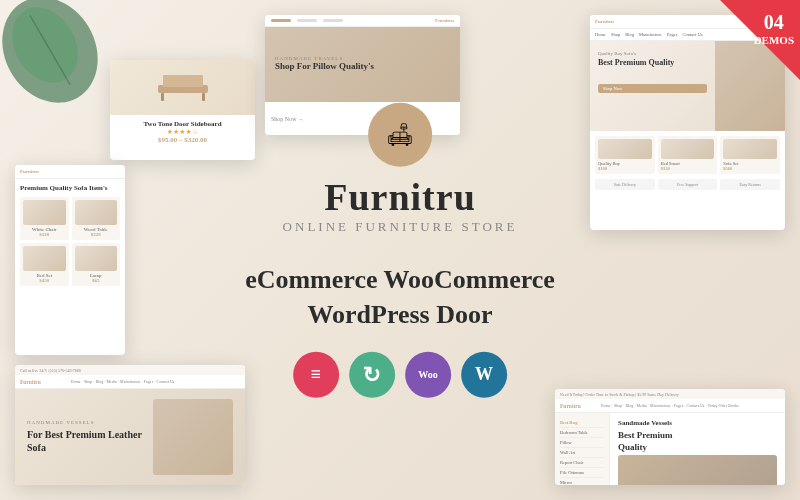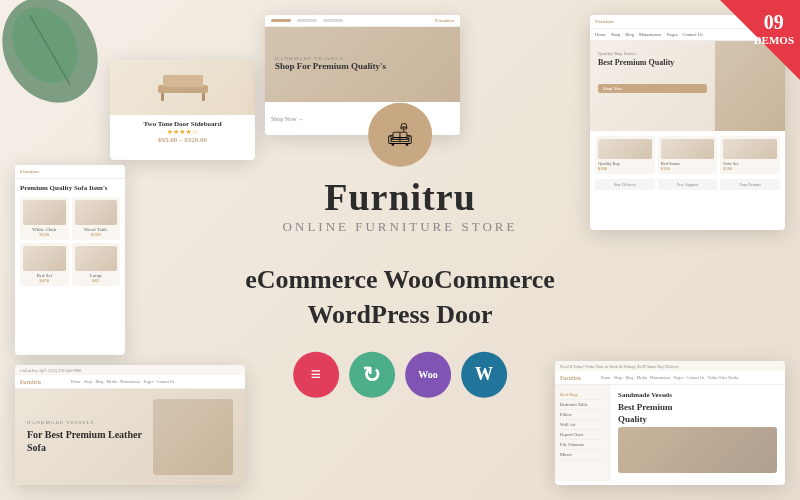--- a/index.html
+++ b/index.html
@@ -449,21 +449,21 @@
       height: 76px;
       background: linear-gradient(135deg, #d4c4b0, #c8b49a);
       border-radius: 3px;
     }
 
     
     .panel-bottom-right {
       bottom: 15px;
       right: 15px;
       width: 230px;
-      height: 124px;
+      height: 96px;
     }
     .pbr-topbar {
       height: 10px;
       background: #f9f5f0;
       display: flex;
       align-items: center;
       padding: 0 5px;
       font-size: 4px;
       color: #888;
     }
@@ -525,21 +525,21 @@
       font-size: 22px;
     }
   </style>
 </head>
 <body>
 
 <div class="bg"></div>
 
 <div class="badge-demos"></div>
 <div class="badge-demos-text">
-  <span class="badge-demos-num">09</span>
+  <span class="badge-demos-num">04</span>
   <span>DEMOS</span>
 </div>
 
 <div class="leaf-decoration">
   <svg viewBox="0 0 120 120" xmlns="http://www.w3.org/2000/svg">
     <ellipse cx="60" cy="60" rx="45" ry="55" fill="#4a7c59" transform="rotate(-30 60 60)" opacity="0.7"></ellipse>
     <ellipse cx="55" cy="55" rx="30" ry="40" fill="#5a9c6e" transform="rotate(-30 55 55)" opacity="0.6"></ellipse>
     <line x1="60" y1="100" x2="60" y2="20" stroke="#3a6c49" stroke-width="1.5" opacity="0.5" transform="rotate(-30 60 60)"></line>
   </svg>
 </div>
@@ -563,21 +563,21 @@
 <div class="panel panel-top-center">
   <div class="hero-nav-sm">
     <div class="nav-dot active"></div>
     <div class="nav-dot"></div>
     <div class="nav-dot"></div>
     <div style="flex:1"></div>
     <div style="font-size:5px;color:#c8a882;font-weight:700;">Furnitru</div>
   </div>
   <div class="hero-bg">
     <div class="hero-subtitle-sm">Handmade Travels</div>
-    <div class="hero-title-sm">Shop For Premium Quality's</div>
+    <div class="hero-title-sm">Shop For Pillow Quality's</div>
   </div>
   <div class="hero-footer-sm">
     <span class="hero-footer-text">Shop Now →</span>
   </div>
 </div>
 
 <div class="panel panel-left-tall">
   <div class="pl-header">
     <span class="pl-logo">Furnitru</span>
   </div>

